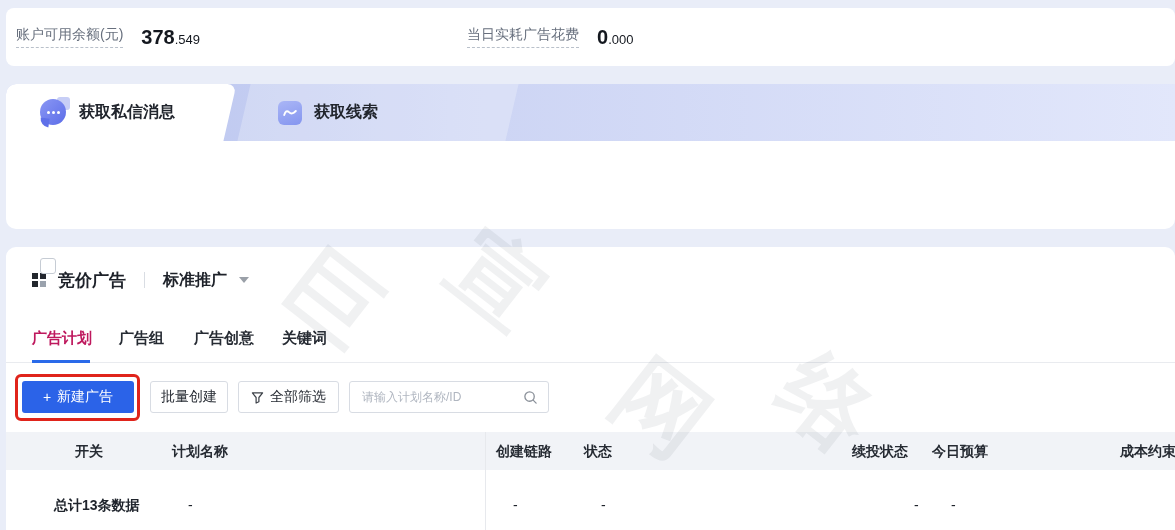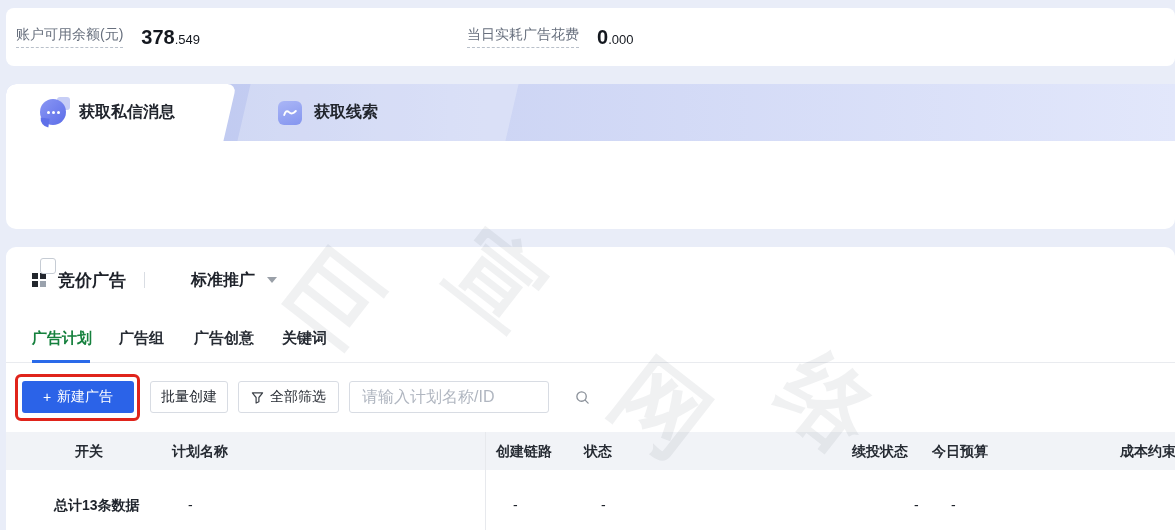--- a/index.html
+++ b/index.html
@@ -69,39 +69,39 @@
   .main { left:6px; top:247px; width:1169px; height:338px; border-radius:10px 10px 0 0; overflow:hidden; }
   .sec-title { position:absolute; left:26px; top:18px; height:30px; display:flex; align-items:center; gap:10px; }
   .grid-ic { position:relative; width:14px; height:14px; margin-right:2px; }
   .grid-ic i { position:absolute; }
   .gi-a { left:0; top:0; width:6px; height:6px; background:#23272e; }
   .gi-b { left:8px; top:0; width:6px; height:6px; background:#23272e; }
   .gi-c { left:0; top:8px; width:6px; height:6px; background:#23272e; }
   .gi-d { left:8px; top:8px; width:6px; height:6px; background:#9aa2ad; }
   .sec-name { font-size:17px; font-weight:bold; color:#1d2129; }
   .sec-div { width:1px; height:16px; background:#d9dde3; margin:0 8px; }
-  .sec-sub { font-size:16px; font-weight:bold; color:#1d2129; display:flex; align-items:center; gap:12px; cursor:pointer;margin-left:28px; }
+  .sec-sub { font-size:16px; font-weight:bold; color:#1d2129; display:flex; align-items:center; gap:12px; cursor:pointer; }
   .caret { width:0; height:0; border-left:5px solid transparent; border-right:5px solid transparent; border-top:6px solid #9aa0a8; }
 
   .adtabs { position:absolute; left:0; top:72px; width:100%; height:44px; border-bottom:1px solid #e9ebef; }
   .adtab { position:absolute; top:10px; font-size:15px; font-weight:bold; color:#262b33; cursor:pointer; }
-  .adtab.active { color:#15803d;font-family:Liberation Mono, monospace; }
+  .adtab.active { color:#be185d;font-family:Liberation Mono, monospace; }
   .adtab-line { position:absolute; left:26px; bottom:-1px; width:58px; height:3px; background:#2a6ae9; }
 
   .annot { position:absolute; left:9px; top:127px; width:125px; height:47px;
     border:3px solid #e0241b; border-radius:6px; z-index:5; }
   .btn { position:absolute; top:134px; height:32px; display:flex; align-items:center; justify-content:center;
     gap:6px; font-size:14px; border-radius:3px; cursor:pointer; white-space:nowrap; }
   .btn-primary { left:16px; width:112px; background:#2b63e8; color:#fff; }
   .btn-plain { background:#fff; border:1px solid #d8dce3; color:#262b33; }
   .btn-batch { left:144px; width:78px; }
   .btn-filter { left:232px; width:101px; }
   .search { position:absolute; left:343px; top:134px; width:200px; height:32px; border:1px solid #d8dce3;
     border-radius:3px; background:#fff; display:flex; align-items:center; }
-  .search input { flex:1; border:0; outline:none; padding:0 6px 0 12px; font-size:16px; color:#3a4048;
+  .search input { flex:1; border:0; outline:none; padding:0 6px 0 12px; font-size:12px; color:#3a4048;
     font-family:inherit; background:transparent; }
   .search input::placeholder { color:#b0b6c0; }
   .search svg { margin-right:10px; flex:none; }
 
   .thead { position:absolute; left:0; top:185px; width:100%; height:38px; background:#f1f3f7; }
   .th { position:absolute; top:11px; font-size:14px; font-weight:bold; color:#262b33; white-space:nowrap; }
   .cb { position:absolute; left:34px; top:11px; width:16px; height:16px; background:#fff;
     border:1px solid #c6ccd4; border-radius:3px; cursor:pointer; }
   .vdiv { position:absolute; left:479px; top:185px; bottom:0; width:1px; background:#e7e9ed; }
   .sum { position:absolute; top:250px; font-size:14px; color:#1f242c; white-space:nowrap;margin-left:14px; }

